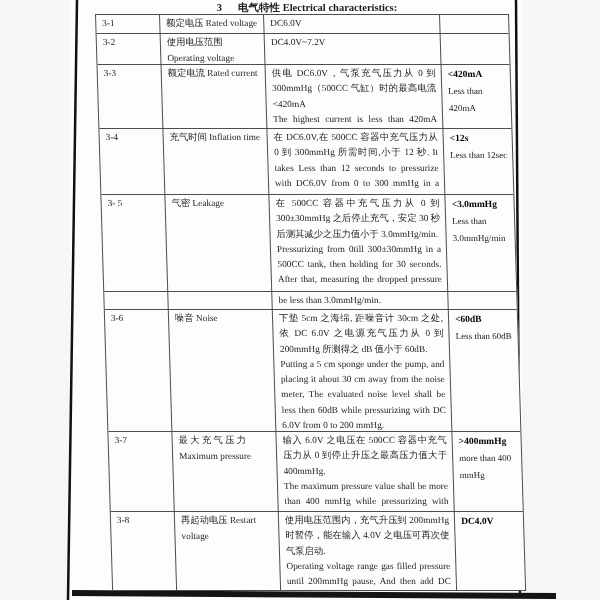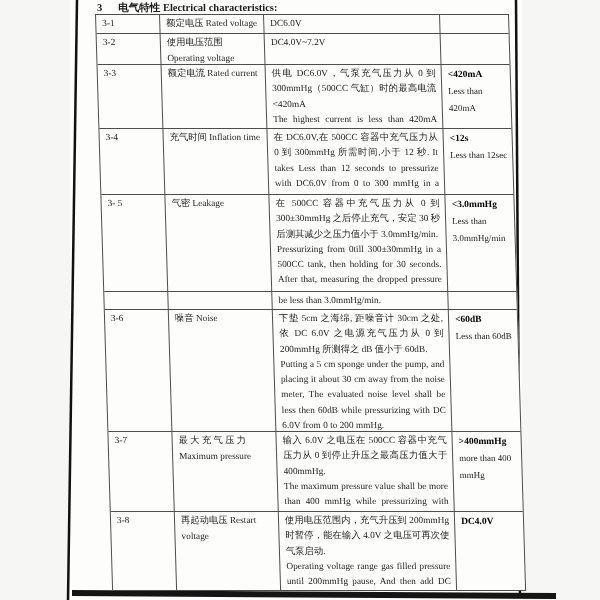--- a/index.html
+++ b/index.html
@@ -9,21 +9,21 @@
     font-family:"Liberation Serif","DejaVu Serif",serif;
     color:#1c1c1c;
   }
   .page{
     position:absolute;left:70px;top:0;width:452px;height:600px;
     background:#fdfdfb;
   }
   .edge-svg{position:absolute;left:0;top:0;width:600px;height:600px;pointer-events:none;}
   .heading{
     position:absolute;left:97px;top:1px;width:420px;
-    font-weight:bold;font-size:10.5px;line-height:13px;white-space:nowrap;
+    font-weight:bold;font-size:10.5px;line-height:13px;white-space:nowrap;text-align:center;
   }
   .heading .num{display:inline-block;margin-right:16px;}
   .spec-table{
     position:absolute;left:95px;top:14px;width:412px;
     border:1px solid #4d4d4d;background:#fdfdfb;
     transform:skewX(1.7deg);transform-origin:0 0;
     box-sizing:content-box;
   }
   .tr{display:flex;box-sizing:border-box;overflow:hidden;}
   .tr + .tr{border-top:1px solid #4d4d4d;}

